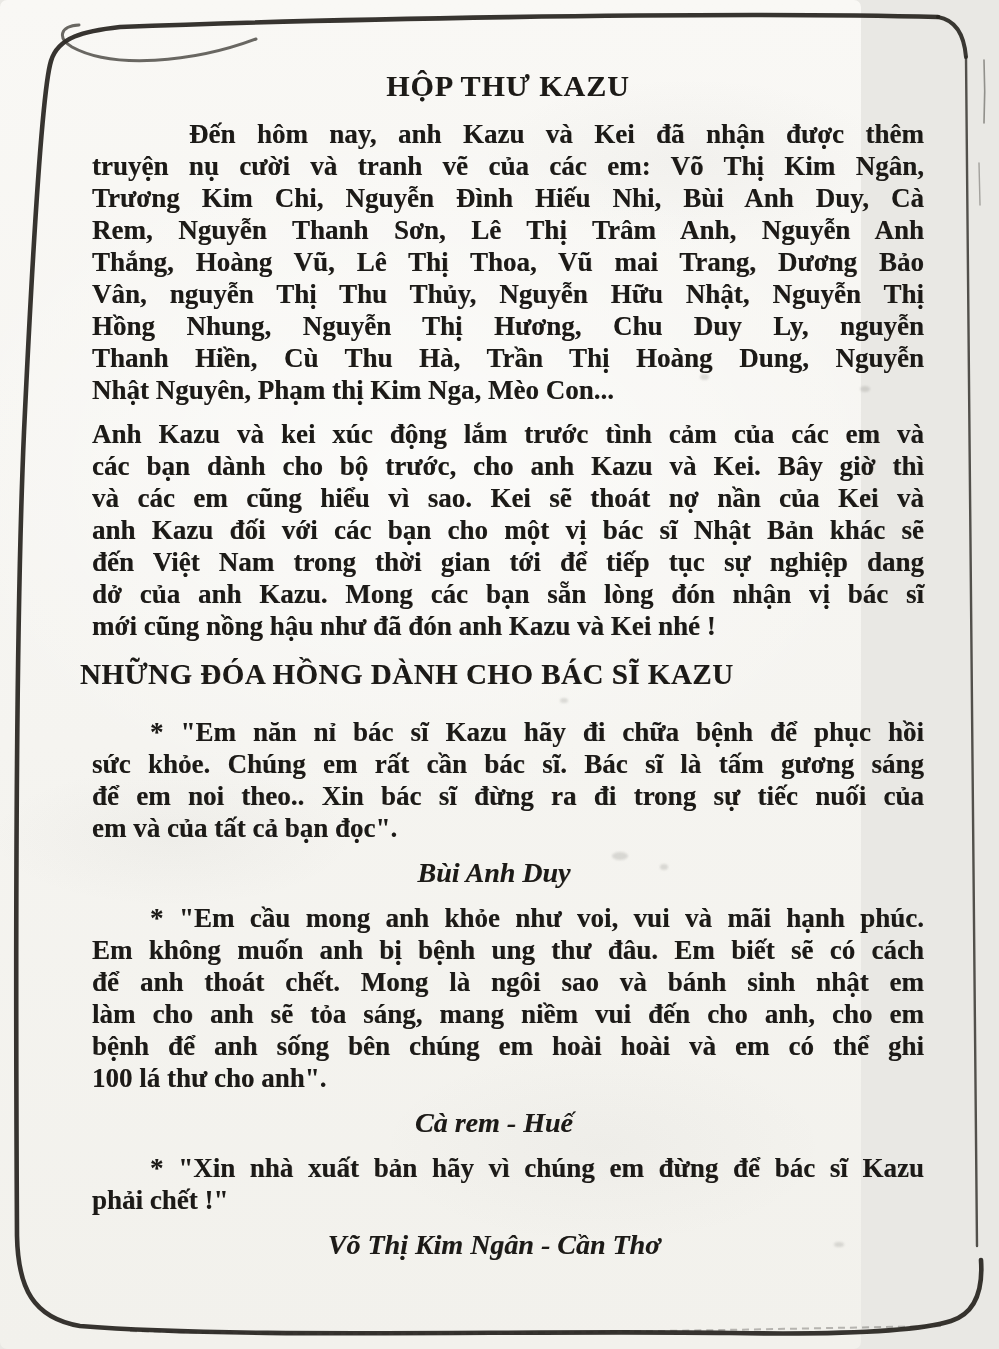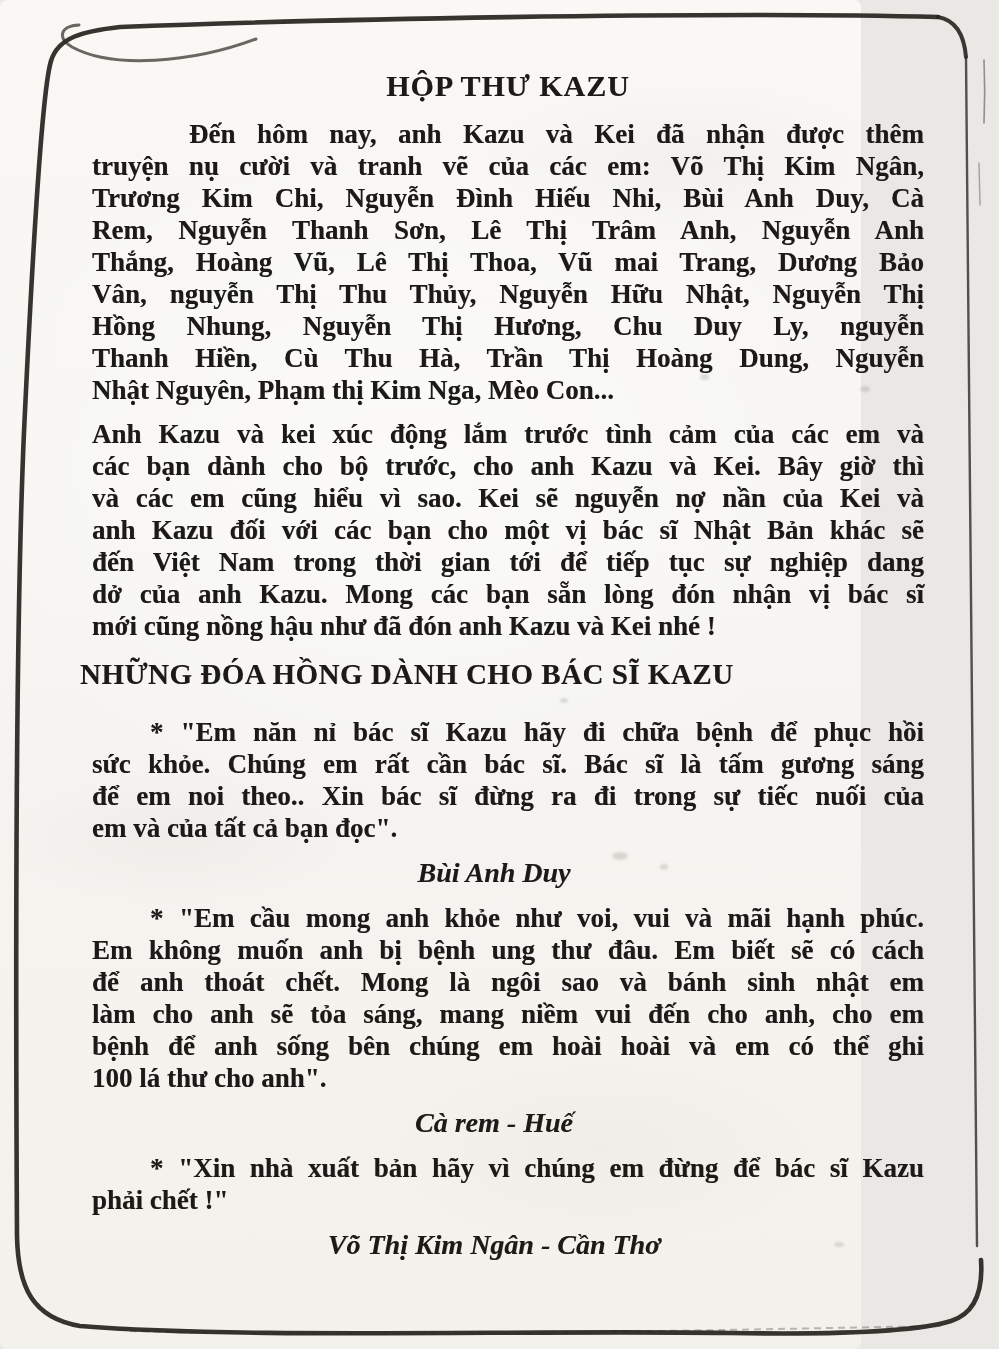--- a/index.html
+++ b/index.html
@@ -117,21 +117,21 @@
         <div class="line">Thắng, Hoàng Vũ, Lê Thị Thoa, Vũ mai Trang, Dương Bảo</div>
         <div class="line">Vân, nguyễn Thị Thu Thủy, Nguyễn Hữu Nhật, Nguyễn Thị</div>
         <div class="line">Hồng Nhung, Nguyễn Thị Hương, Chu Duy Ly, nguyễn</div>
         <div class="line">Thanh Hiền, Cù Thu Hà, Trần Thị Hoàng Dung, Nguyễn</div>
         <div class="line last">Nhật Nguyên, Phạm thị Kim Nga, Mèo Con...</div>
       </div>
 
     <div class="para">
         <div class="line">Anh Kazu và kei xúc động lắm trước tình cảm của các em và</div>
         <div class="line">các bạn dành cho bộ trước, cho anh Kazu và Kei. Bây giờ thì</div>
-        <div class="line">và các em cũng hiểu vì sao. Kei sẽ nguyễn nợ nần của Kei và</div>
+        <div class="line">và các em cũng hiểu vì sao. Kei sẽ thoát nợ nần của Kei và</div>
         <div class="line">anh Kazu đối với các bạn cho một vị bác sĩ Nhật Bản khác sẽ</div>
         <div class="line">đến Việt Nam trong thời gian tới để tiếp tục sự nghiệp dang</div>
         <div class="line">dở của anh Kazu. Mong các bạn sẵn lòng đón nhận vị bác sĩ</div>
         <div class="line last">mới cũng nồng hậu như đã đón anh Kazu và Kei nhé !</div>
       </div>
 
     <h2 class="section-title">NHỮNG ĐÓA HỒNG DÀNH CHO BÁC SĨ KAZU</h2>
 
     <div class="letter">
       <div class="para indent-letter">

